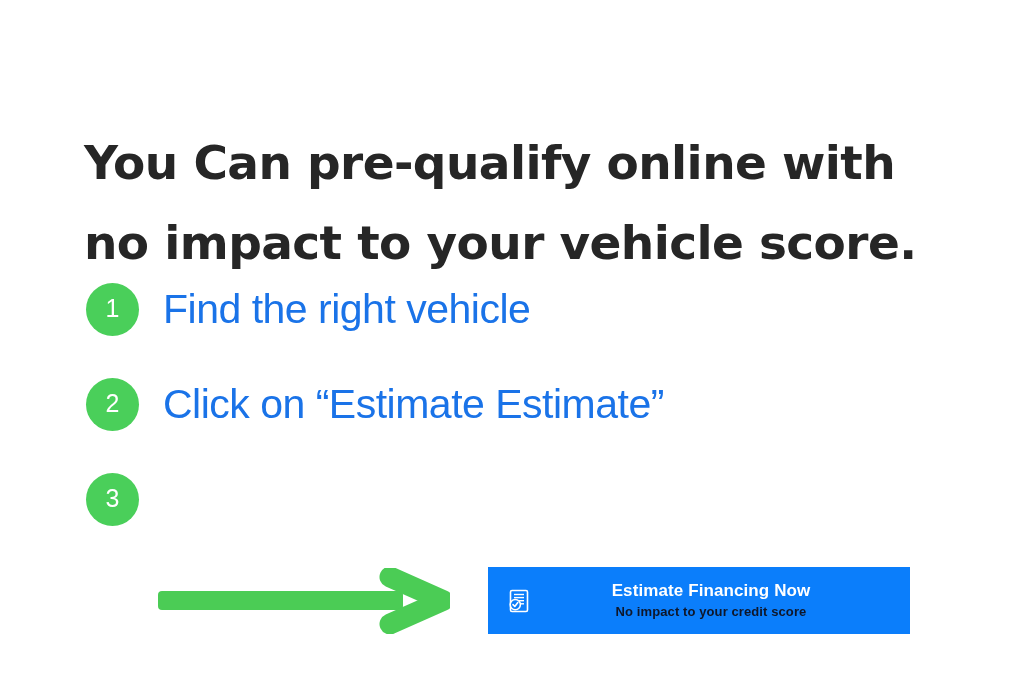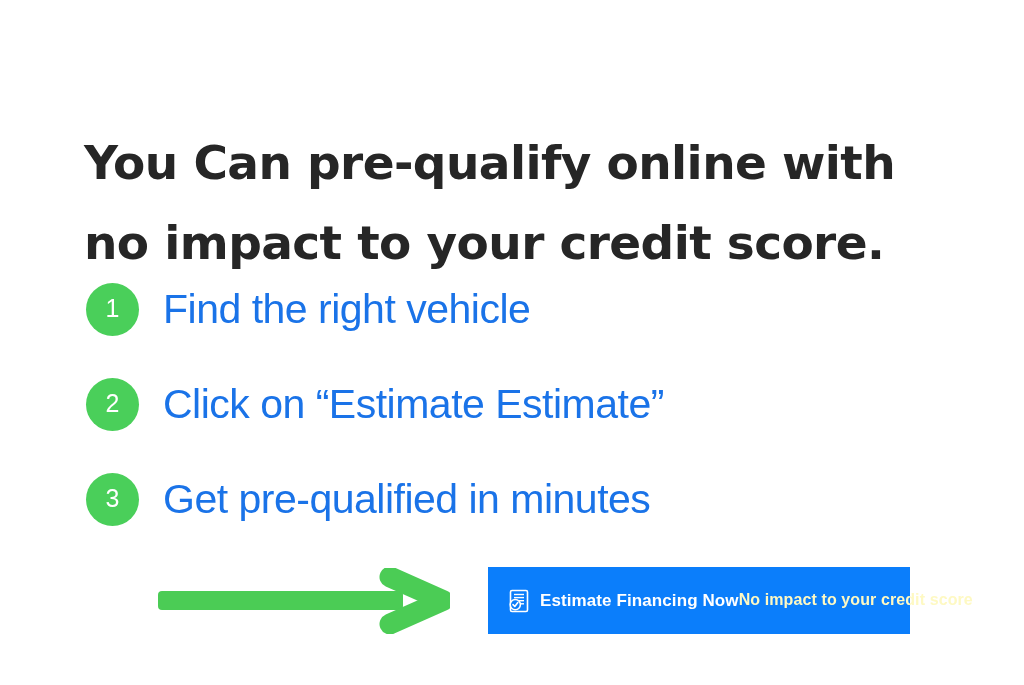--- a/index.html
+++ b/index.html
@@ -119,67 +119,66 @@
     box-sizing: border-box;
   }
   .cta-icon svg {
     display: block;
     width: 22px;
     height: 24px;
   }
   .cta-text {
     flex: 1 1 auto;
     display: flex;
-    flex-direction: row;
-    align-items: flex-start;
+    flex-direction: column;
+    align-items: center;
     justify-content: center;
     padding-right: 28px;
   }
   .cta-title {
     color: #ffffff;
     font-family: "Liberation Sans", sans-serif;
     font-size: 17px;
     font-weight: 700;
     line-height: 22px;
     letter-spacing: 0.1px;
     white-space: nowrap;
   }
   .cta-subtitle {
-    color: #fef9c3;
-    font-family: "Liberation Sans", sans-serif;
-    font-size: 16px;
+    color: #0f172a;
+    font-family: "Liberation Sans", sans-serif;
+    font-size: 13px;
     font-weight: 700;
     line-height: 19px;
     letter-spacing: 0.1px;
     white-space: nowrap;
   }
 </style>
 </head>
 <body>
 
 <div class="promo-root">
 
   <h1 class="headline">You Can pre-qualify online with
-no impact to your credit score.</h1>
+no impact to your vehicle score.</h1>
 
   <div class="steps">
 
     <div class="step-row">
       <span class="step-badge">1</span>
       <span class="step-label">Find the right vehicle</span>
     </div>
 
     <div class="step-row">
       <span class="step-badge">2</span>
       <span class="step-label">Click on “Estimate Estimate”</span>
     </div>
 
     <div class="step-row">
       <span class="step-badge">3</span>
-      <span class="step-label">Get pre-qualified in minutes</span>
     </div>
 
   </div>
 
   <div class="arrow-wrap">
     <svg viewBox="0 0 292 66" xmlns="http://www.w3.org/2000/svg" aria-hidden="true">
       <rect x="0" y="23" width="245" height="19" rx="4" ry="4" fill="#4BCC55"></rect>
       <path d="M232 9 L285 32.5 L232 56" fill="none" stroke="#4BCC55" stroke-width="21" stroke-linecap="round" stroke-linejoin="round"></path>
     </svg>
   </div>

